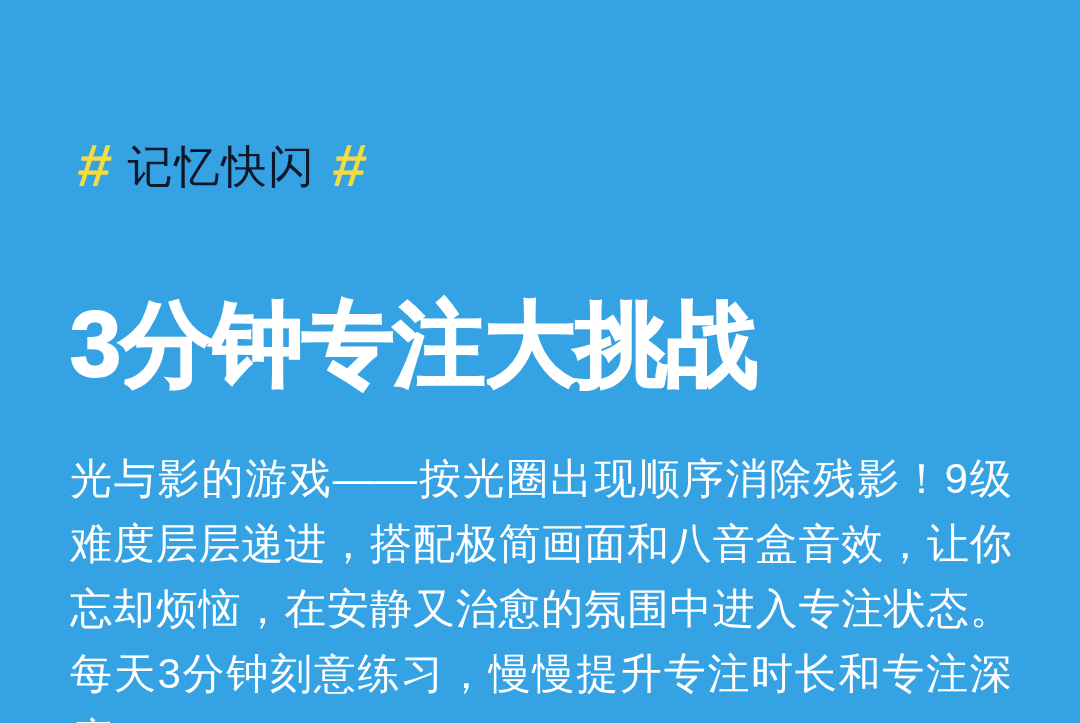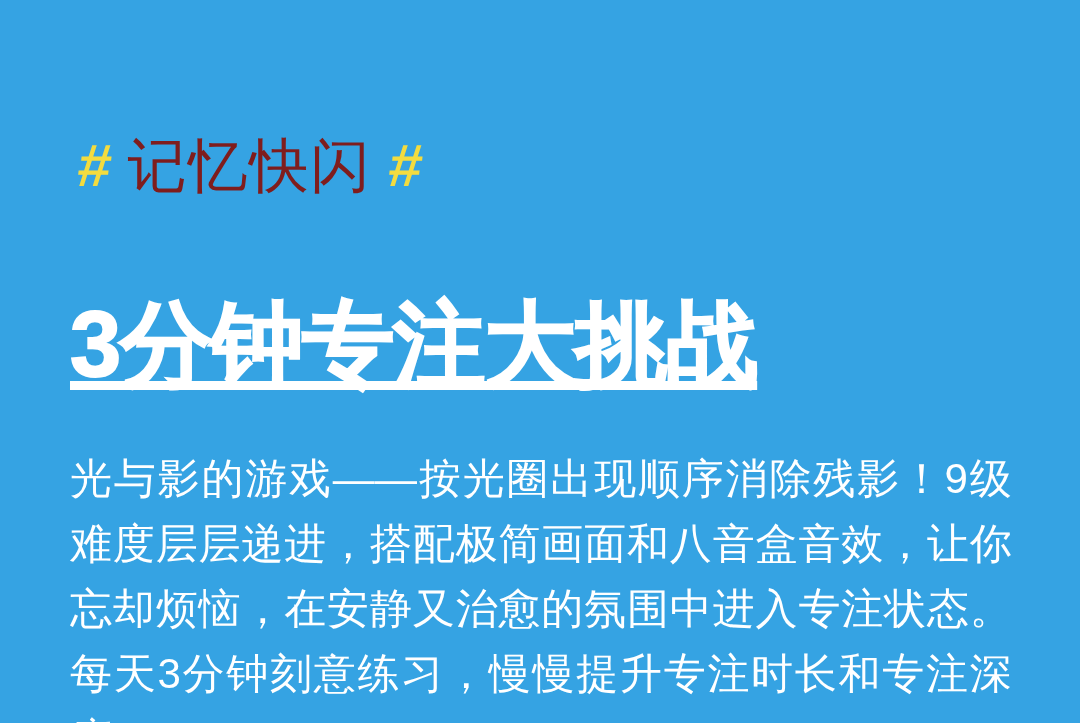--- a/index.html
+++ b/index.html
@@ -38,39 +38,38 @@
     display: inline-block;
     font-size: 60px;
     font-weight: 700;
     color: #f3dc3f;
     transform: skewX(-6deg);
     letter-spacing: -2px;
     line-height: 1;
     user-select: none;
   }
   .tagline-text {
-    font-size: 59px;
+    font-size: 45px;
     font-weight: 400;
-    color: #7f1d1d;
+    color: #0f172a;
     letter-spacing: 2px;
     line-height: 1;
   }
 
   
   .headline {
     position: absolute;
     left: 70px;
     top: 234px;
     font-size: 92px;
     font-weight: 700;
     color: #ffffff;
     letter-spacing: -1px;
     line-height: 1.05;
     white-space: nowrap;
-    text-decoration: underline;
     -webkit-text-stroke: 2px #ffffff;
   }
 
   
   .body-copy {
     position: absolute;
     left: 70px;
     top: 404px;
     width: 942px;
     font-size: 42px;

